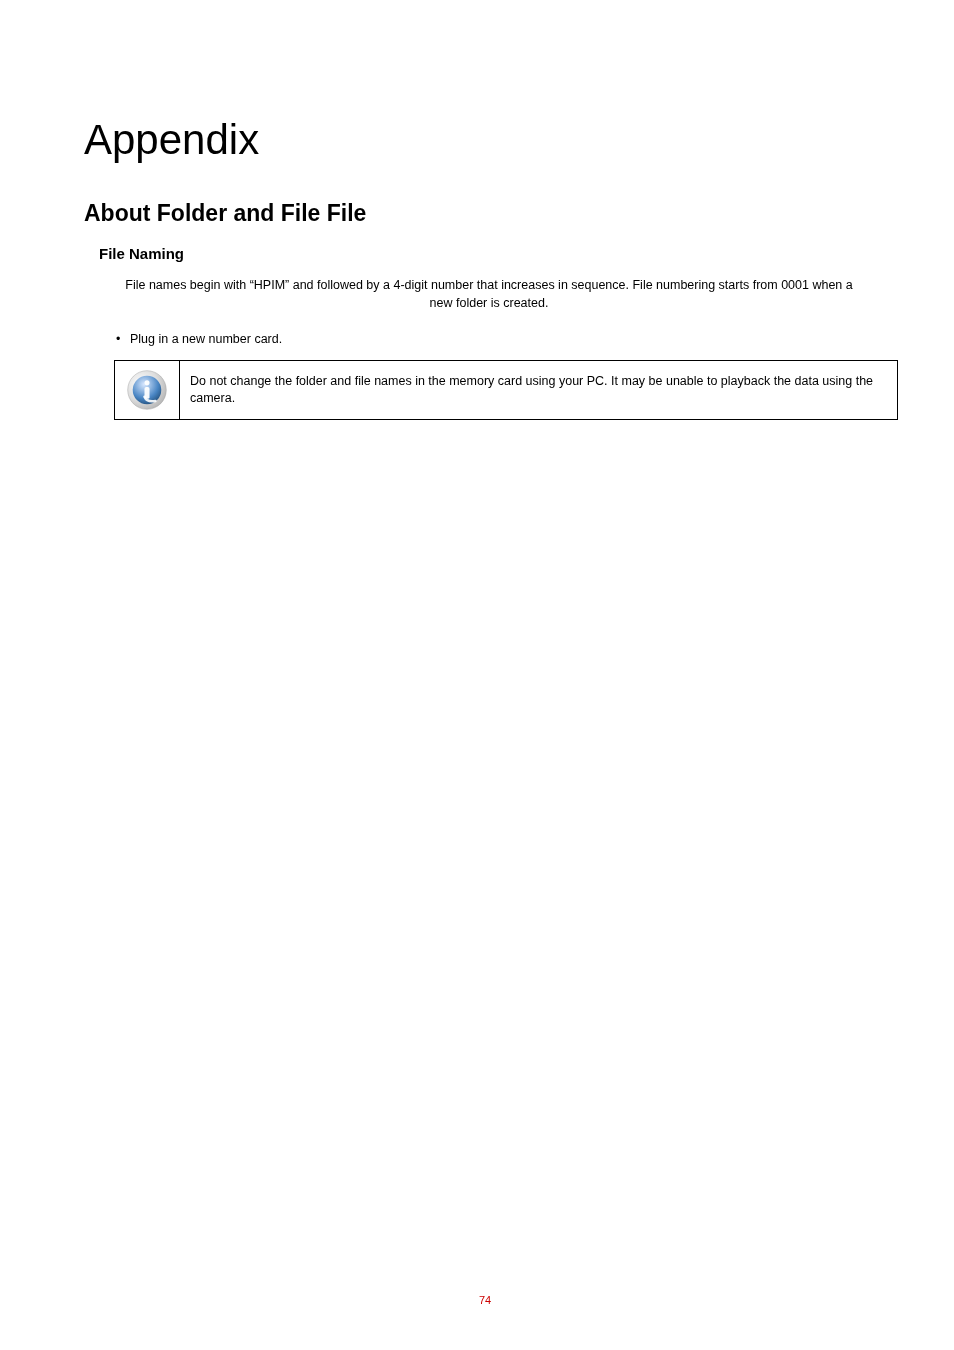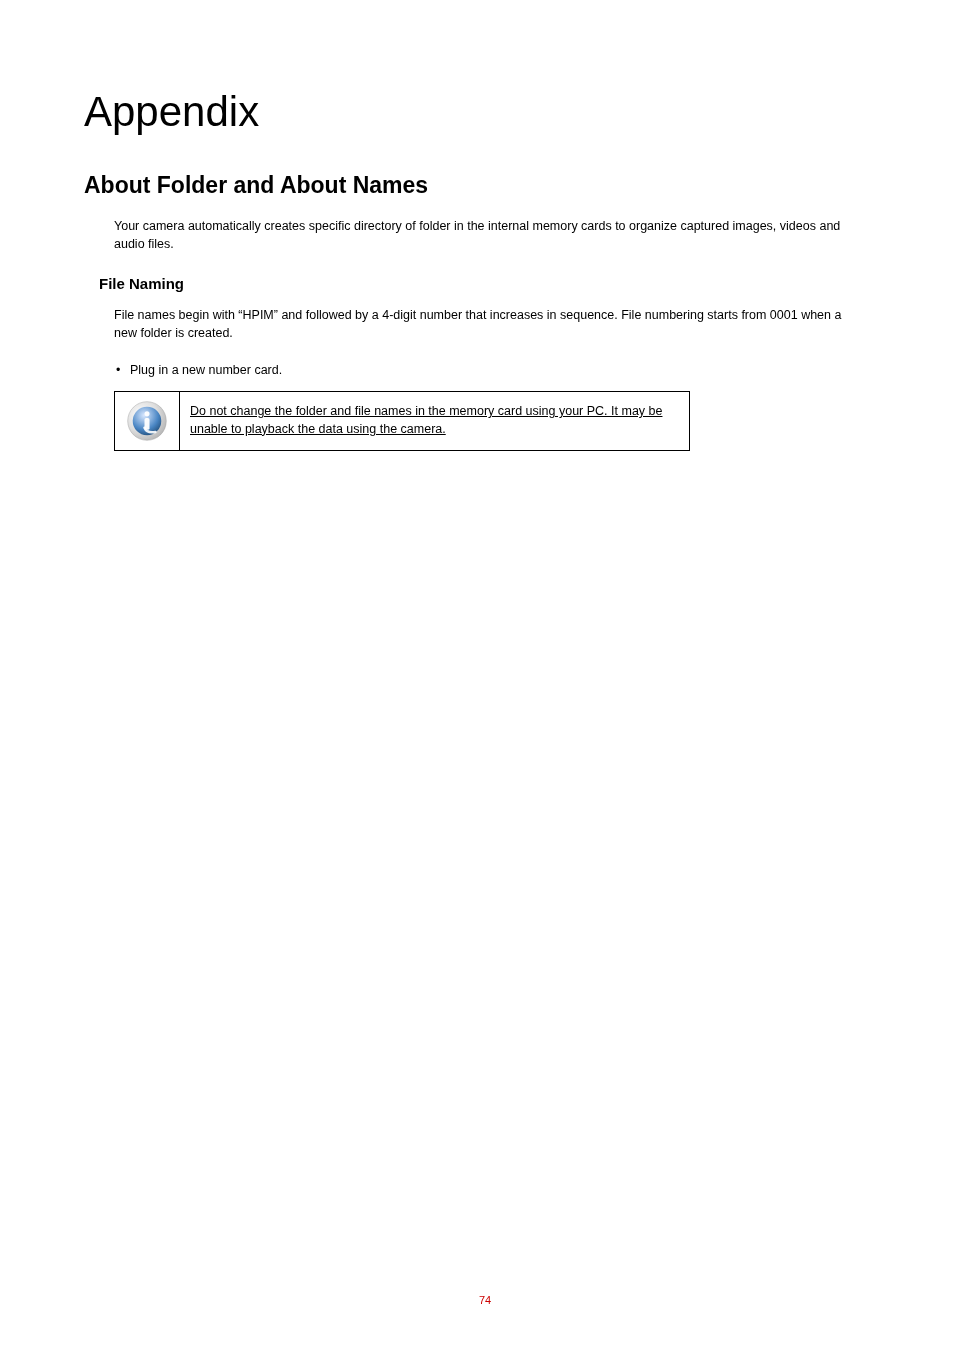--- a/index.html
+++ b/index.html
@@ -10,21 +10,21 @@
     background: #ffffff;
     font-family: Verdana, Geneva, sans-serif;
     color: #000;
     position: relative;
   }
   .page {
     position: relative;
     width: 954px;
     height: 1350px;
     box-sizing: border-box;
-    padding: 88px 84px 0 84px;
+    padding: 116px 84px 0 84px;
   }
   .chapter-title {
     font-size: 42px;
     font-weight: 400;
     margin: 0 0 36px 0;
   }
   .section-title {
     font-size: 23px;
     font-weight: bold;
     margin: 0 0 18px 0;
@@ -38,20 +38,21 @@
   .sub-title {
     font-size: 15px;
     font-weight: bold;
     margin: 0 0 14px 15px;
   }
   .body-text {
     font-size: 12.5px;
     line-height: 1.45;
     margin: 0 0 18px 30px;
     max-width: 750px;
+    text-align: center;
   }
   .bullet-list {
     margin: 0 0 0 30px;
     padding: 0;
   }
   .bullet-item {
     font-size: 12.5px;
     line-height: 1.45;
     list-style: none;
     position: relative;
@@ -62,23 +63,22 @@
     content: "•";
     position: absolute;
     left: 2px;
     top: 0;
   }
   .note-box {
     border: 1px solid #000;
     margin: 6px 0 8px 30px;
     display: flex;
     align-items: center;
-    width: 576px;
+    width: 784px;
     box-sizing: border-box;
-    text-decoration: underline;
   }
   .note-icon-cell {
     border-right: 1px solid #000;
     width: 64px;
     height: 58px;
     display: flex;
     align-items: center;
     justify-content: center;
   }
   .note-text-cell {
@@ -101,23 +101,22 @@
     color: #cc0000;
   }
 </style>
 </head>
 <body>
 
 <div class="page">
 
   <h1 class="chapter-title">Appendix</h1>
 
-  <h2 class="section-title">About Folder and About Names</h2>
+  <h2 class="section-title">About Folder and File File</h2>
 
-  <p class="intro-text">Your camera automatically creates specific directory of folder in the internal memory cards to organize captured images, videos and audio files.</p>
 
   <h3 class="sub-title">File Naming</h3>
 
   <p class="body-text">File names begin with “HPIM” and followed by a 4-digit number that increases in sequence.  File numbering starts from 0001 when a new folder is created.</p>
 
 
   <ul class="bullet-list">
     <li class="bullet-item">Plug in a new number card.</li>
   </ul>
 

